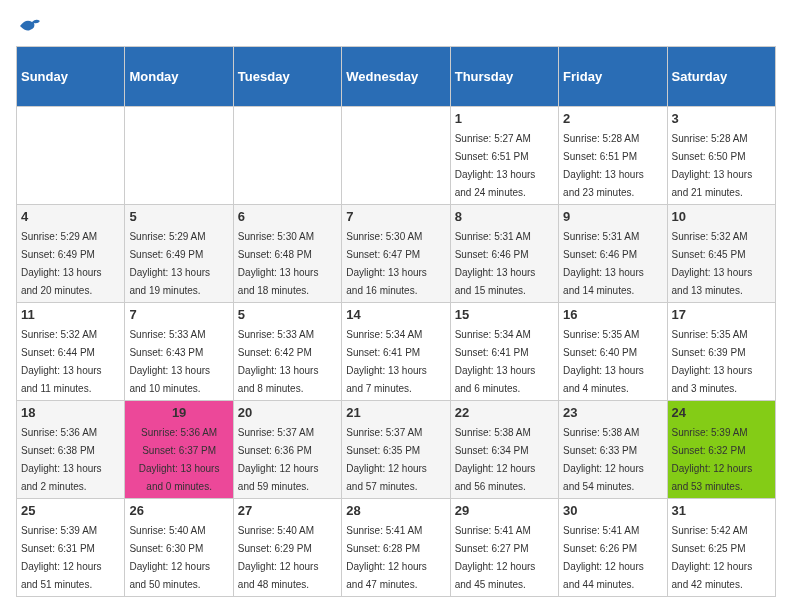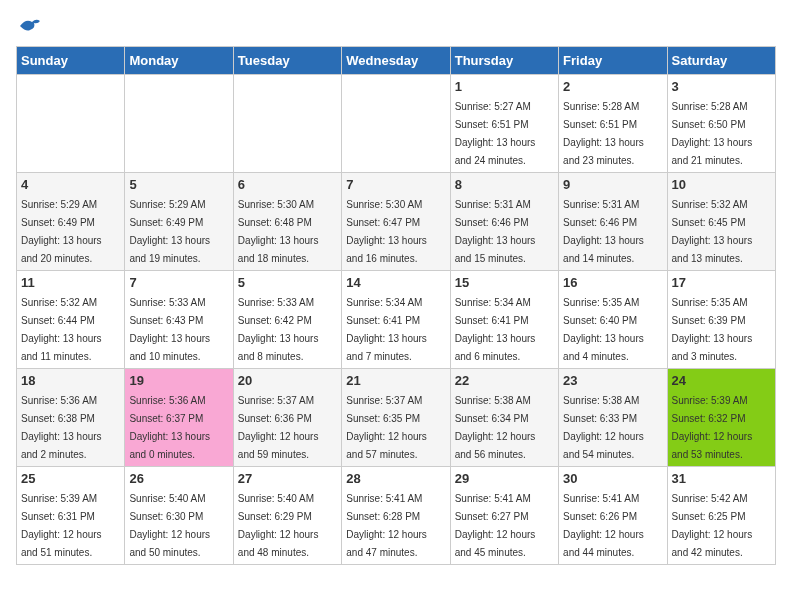--- a/index.html
+++ b/index.html
@@ -52,21 +52,21 @@
       font-size: 16px;
       color: #555;
     }
     .calendar {
       width: 100%;
       border-collapse: collapse;
     }
     .calendar th {
       background: #2a6db5;
       color: #fff;
-      padding: 6px 4px;
+      padding: 22px 4px;
       font-size: 13px;
       text-align: left;
       border: 1px solid #ccc;
     }
     .calendar td {
       vertical-align: top;
       border: 1px solid #ccc;
       padding: 4px;
       width: calc(100% / 7);
       min-height: 70px;
@@ -199,21 +199,21 @@
         <td><span class="day-number">17</span><span class="day-info" style="white-space: pre-line;">Sunrise: 5:35 AM
 Sunset: 6:39 PM
 Daylight: 13 hours
 and 3 minutes.</span></td>
       </tr>
       <tr>
         <td style="background: rgb(245, 245, 245);"><span class="day-number">18</span><span class="day-info" style="white-space: pre-line;">Sunrise: 5:36 AM
 Sunset: 6:38 PM
 Daylight: 13 hours
 and 2 minutes.</span></td>
-        <td style="background: #f9a8d4;"><span class="day-number">19</span><span class="day-info" style="white-space: pre-line;">Sunrise: 5:36 AM
+        <td style="background: #ec4899; text-align: center;"><span class="day-number">19</span><span class="day-info" style="white-space: pre-line;">Sunrise: 5:36 AM
 Sunset: 6:37 PM
 Daylight: 13 hours
 and 0 minutes.</span></td>
         <td style="background: rgb(245, 245, 245); margin-top: 48px;"><span class="day-number">20</span><span class="day-info" style="white-space: pre-line;">Sunrise: 5:37 AM
 Sunset: 6:36 PM
 Daylight: 12 hours
 and 59 minutes.</span></td>
         <td style="background: rgb(245, 245, 245);"><span class="day-number">21</span><span class="day-info" style="white-space: pre-line;">Sunrise: 5:37 AM
 Sunset: 6:35 PM
 Daylight: 12 hours

